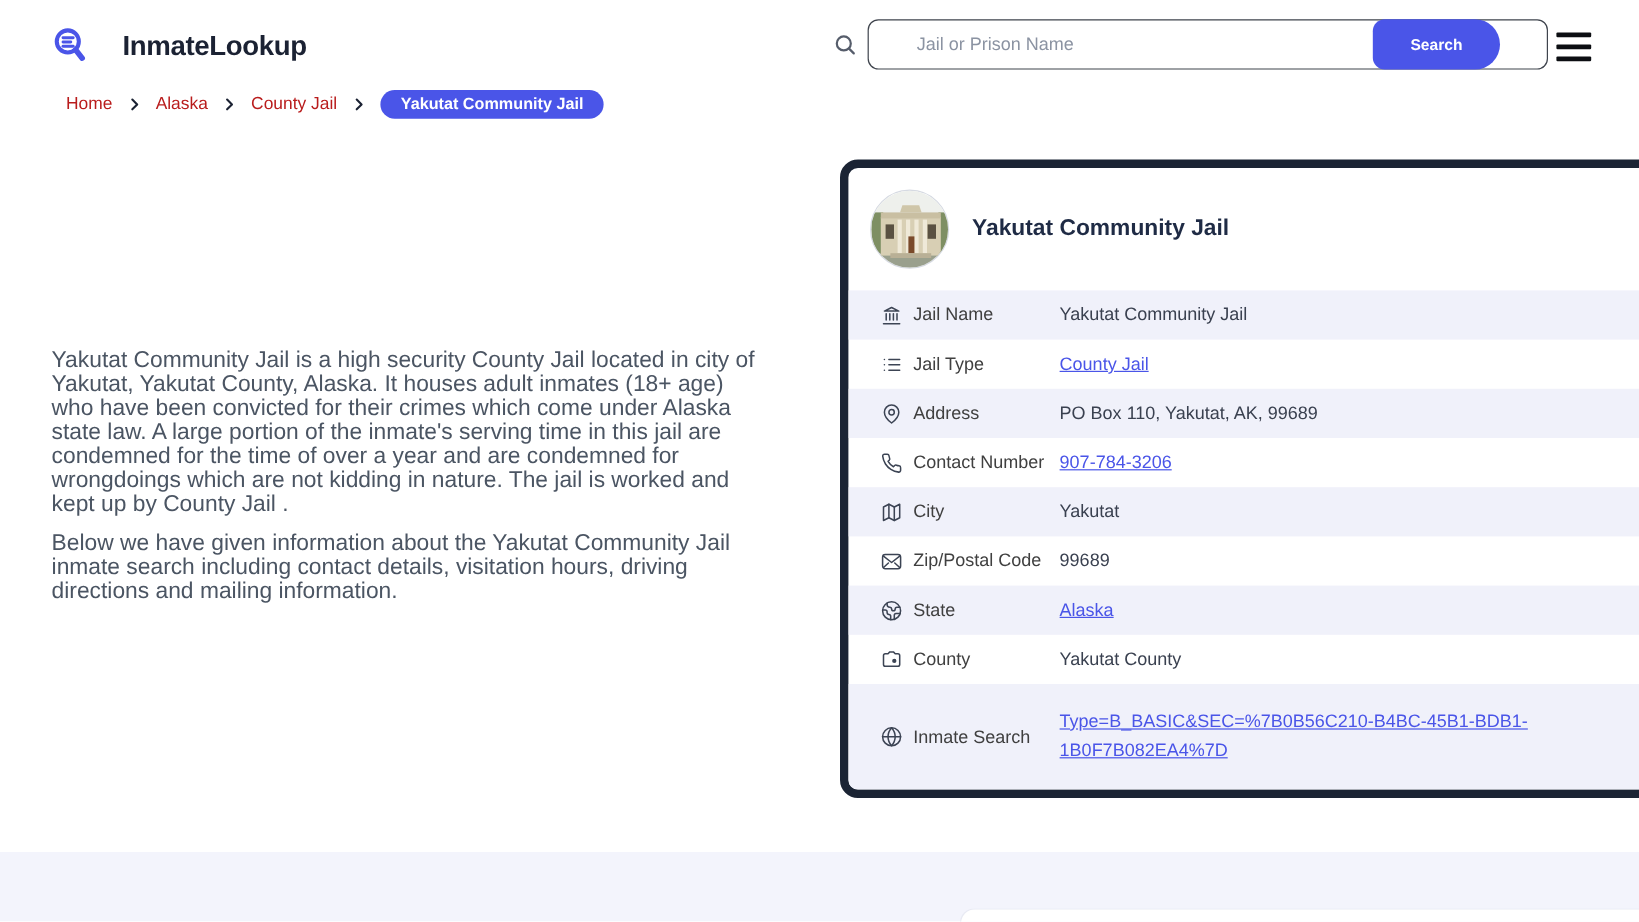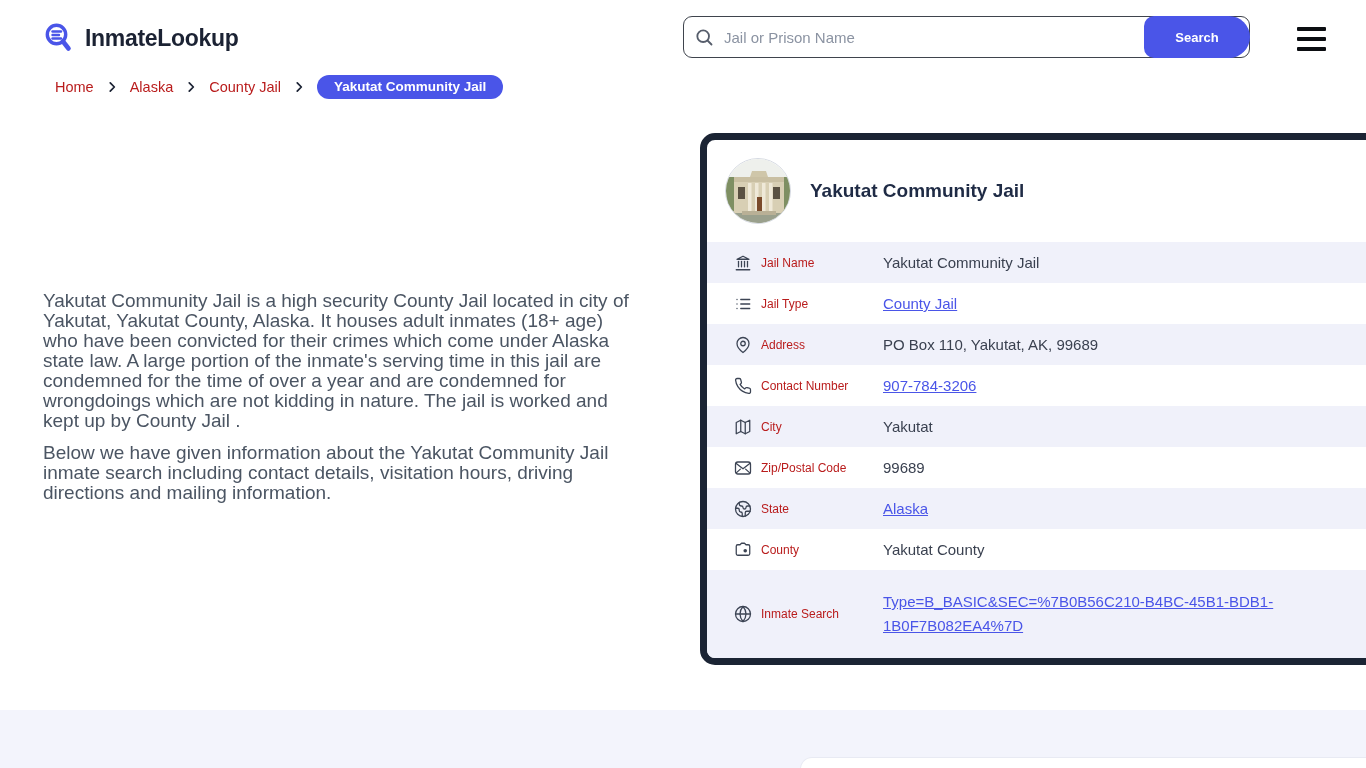--- a/index.html
+++ b/index.html
@@ -1,26 +1,26 @@
 <!DOCTYPE html>
 <html><head>
 <meta charset="utf-8">
 <style>
   * { margin:0; padding:0; box-sizing:border-box; }
   html,body { width:1366px; height:768px; overflow:hidden; background:#ffffff;
     font-family:"Liberation Sans", sans-serif; position:relative; }
 
   
-  .logo { position:absolute; left:40px; top:20px; display:flex; align-items:center; gap:9px; cursor:pointer; }
+  .logo { position:absolute; left:40px; top:20px; display:flex; align-items:center; gap:26px; cursor:pointer; }
   .logo-text { font-size:23px; font-weight:700; color:#1b2233; letter-spacing:-0.3px; }
 
   .searchbar { position:absolute; left:683px; top:16px; width:567px; height:42px; }
   .search-input { width:100%; height:42px; border:1.6px solid #3f444d; border-radius:9px;
     padding:0 110px 0 40px; font-size:15px; color:#1b2233; outline:none;
-    font-family:"Liberation Sans", sans-serif; }
+    font-family:"Liberation Sans", sans-serif;margin-left:40px; }
   .search-input::placeholder { color:#8b93a2; }
   .search-icon { position:absolute; left:11px; top:11px; }
   .search-btn { position:absolute; right:0; top:0; height:42px; width:106px; border:none;
     background:#4a55e8; color:#ffffff; font-size:13px; font-weight:700;
     border-radius:10px 21px 21px 10px; cursor:pointer; font-family:"Liberation Sans", sans-serif; }
 
   .hamburger { position:absolute; left:1297px; top:27px; width:29px; cursor:pointer; }
   .hamburger .bar { height:3.5px; background:#0c0e12; margin-bottom:6.5px; border-radius:1px; }
   .hamburger .bar:last-child { margin-bottom:0; }
 
@@ -40,21 +40,21 @@
   .card { position:absolute; left:700px; top:133px; width:700px; height:532px;
     background:#ffffff; border:7px solid #1b2434; border-radius:15px; overflow:hidden; }
   .card-header { display:flex; align-items:center; gap:19px; padding:18px 0 18px 18px; height:102px; }
   .avatar { width:66px; height:66px; border-radius:50%; overflow:hidden; flex:none;
     border:1px solid #d6dae2; }
   .card-title { font-size:19px; font-weight:700; color:#1f2b45; }
 
   .detail-row { display:flex; align-items:center; min-height:41px; padding-left:26px; }
   .detail-row.striped { background:#f0f1fa; }
   .detail-row .ricon { width:20px; display:flex; justify-content:center; margin-right:8px; flex:none; }
-  .rlabel { width:122px; flex:none; font-size:12px; color:#b91c1c; }
+  .rlabel { width:122px; flex:none; font-size:15px; color:#404040; }
   .rvalue { font-size:15px; color:#3a4150; width:434px; }
   .link { color:#4a55e8; text-decoration:underline; cursor:pointer; }
   .row-tall { min-height:88px; align-items:center; padding-top:10px; padding-bottom:10px; }
   .row-tall .rvalue span { display:block; line-height:24px; }
 
   
   .bottom-band { position:absolute; left:0; top:710px; width:1366px; height:58px; background:#f3f4fc; }
   .sub-card { position:absolute; left:800px; top:757px; width:600px; height:14px;
     background:#ffffff; border:1px solid #e8eaf3; border-bottom:none; border-radius:12px 12px 0 0; }
 

